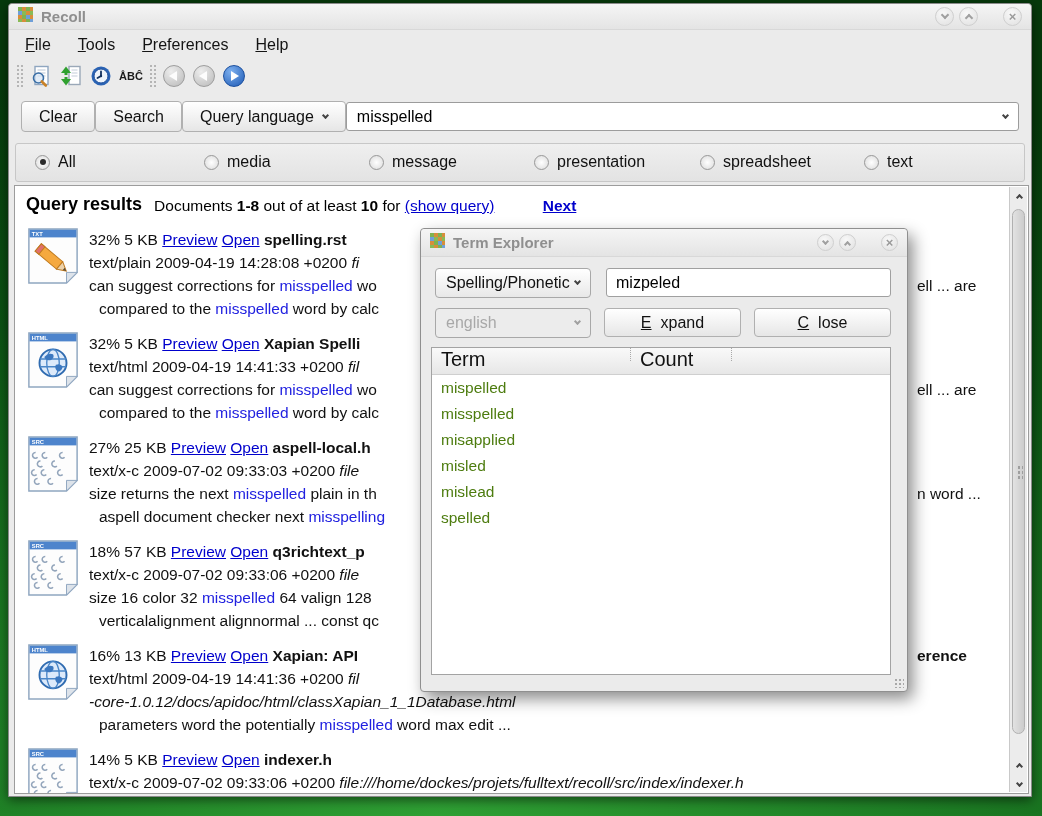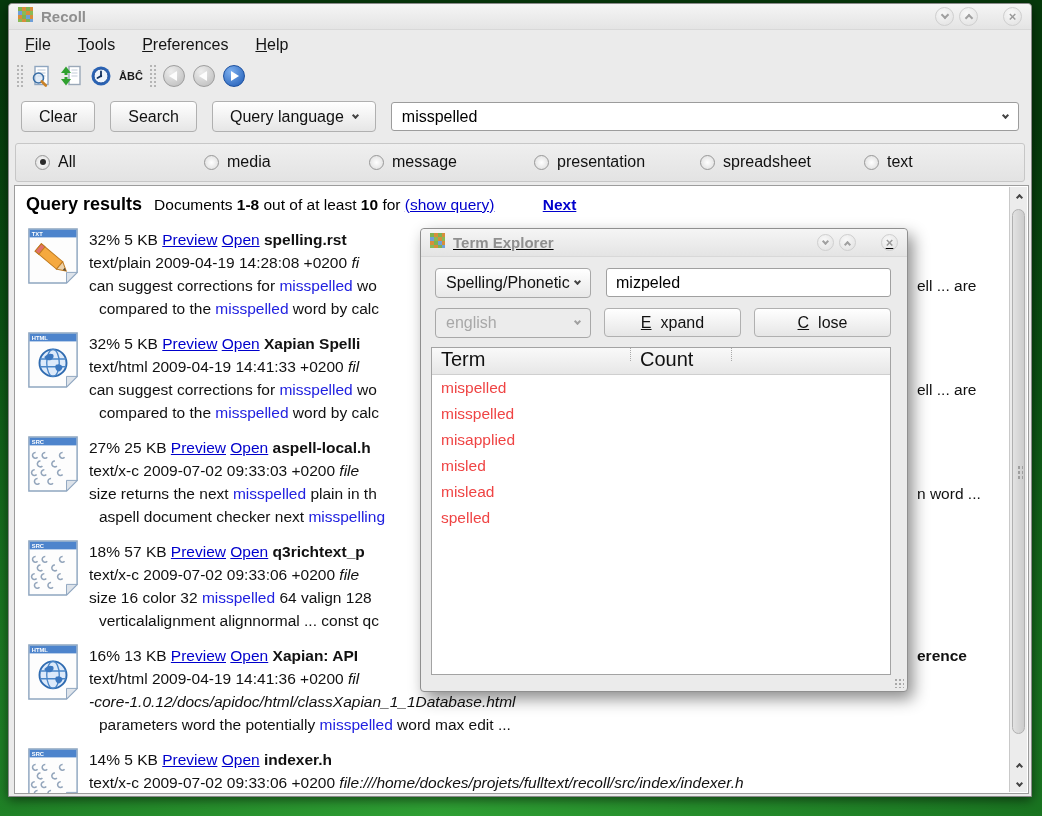--- a/index.html
+++ b/index.html
@@ -45,21 +45,21 @@
   .tool { width:30px; height:28px; display:flex; align-items:center; justify-content:center; }
   .abc-glyph { font-size:11px; font-weight:bold; color:#1a1a1a; letter-spacing:0; }
   .navbtn { width:22px; height:22px; border-radius:50%; margin:0 4px;
     display:flex; align-items:center; justify-content:center; border:1px solid #9d9d9d;
     background:radial-gradient(circle at 35% 28%, #ededed, #b9b9b9); }
   .navbtn.active { border-color:#1b4f9e; background:radial-gradient(circle at 35% 28%, #7db0ef, #1d59b4); }
   .arr-l { width:0; height:0; border-top:5px solid transparent; border-bottom:5px solid transparent; border-right:8px solid #fdfdfd; margin-right:2px; }
   .arr-r { width:0; height:0; border-top:5px solid transparent; border-bottom:5px solid transparent; border-left:8px solid #ffffff; margin-left:2px; }
 
   
-  .searchrow { display:flex; align-items:center; padding:7px 12px 9px; gap:15px; }
+  .searchrow { display:flex; align-items:center; padding:7px 12px 9px; }
   .btn {
     height:31px; padding:0 17px; font-size:16px; color:#111;
     background:linear-gradient(#ffffff,#e6e6e6); border:1px solid #b0b0b0; border-radius:4px;
     display:inline-flex; align-items:center; justify-content:center; gap:9px;
   }
   .combo {
     flex:1; height:29px; background:#fff; border:1px solid #9c9c9c; border-radius:3px;
     display:flex; align-items:center; padding:0 10px; gap:8px;
   }
   .combo input { flex:1; border:none; outline:none; font-size:16px; font-family:inherit; background:transparent; color:#000; }
@@ -68,21 +68,21 @@
   .filterband { margin:2px 6px 0; height:39px; position:relative;
     background:linear-gradient(#efefef,#e3e3e3); border:1px solid #c7c7c7; border-radius:3px; }
   .radio-opt { position:absolute; top:9px; display:flex; align-items:center; gap:8px; font-size:16px; color:#111; }
   .radio { width:15px; height:15px; border-radius:50%; border:1px solid #989898;
     background:radial-gradient(#ffffff,#dadada); display:flex; align-items:center; justify-content:center; }
   .radio.sel::after { content:""; width:6px; height:6px; border-radius:50%; background:#2b2b2b; }
 
   
   .resultspanel { position:absolute; left:5px; right:2px; top:181px; bottom:2px;
     background:#fff; border:1px solid #9c9c9c; overflow:hidden; }
-  .results-header { position:absolute; left:11px; top:8px; display:flex; align-items:center; gap:12px; white-space:nowrap; }
+  .results-header { position:absolute; left:11px; top:8px; display:flex; align-items:flex-end; gap:12px; white-space:nowrap; }
   .qr-title { font-size:18px; font-weight:bold; color:#000; }
   .qr-summary { font-size:15.5px; }
   .result-row { position:absolute; left:11px; right:24px; display:flex; gap:9px; }
   .result-icon { width:54px; height:56px; flex:none; }
   .result-lines { flex:1; position:relative; font-size:15.5px; color:#111; }
   .result-line { height:23px; line-height:23px; white-space:nowrap; position:relative; }
   .indent { padding-left:10px; }
   .line-right { position:absolute; left:828px; top:0; }
   .sg-b { font-weight:bold; }
   .sg-i { font-style:italic; }
@@ -95,39 +95,39 @@
   .vs-btn { position:absolute; left:2px; width:14px; height:14px; display:flex; align-items:center; justify-content:center; }
   .vs-thumb { position:absolute; left:2px; right:2px; top:22px; bottom:58px;
     background:linear-gradient(90deg,#e2e2e2,#cccccc); border:1px solid #b0b0b0; border-radius:7px; }
   .vs-thumb::after { content:""; position:absolute; left:4px; top:50%; width:6px; height:14px; margin-top:-7px;
     background-image:radial-gradient(#9e9e9e 1px, transparent 1.2px); background-size:4px 5px; }
 
   
   .dialog { position:absolute; left:420px; top:228px; width:488px; height:464px;
     background:#ebebeb; border:1px solid #8f8f8f; border-radius:4px;
     box-shadow:5px 7px 16px rgba(0,0,0,.45); z-index:20; }
-  .dialog .titlebar { height:28px;text-decoration:underline; }
+  .dialog .titlebar { height:28px; }
   .dlg-row1 { position:absolute; top:39px; left:14px; right:16px; display:flex; gap:15px; }
   .dlg-row2 { position:absolute; top:79px; left:14px; right:16px; display:flex; gap:13px; }
   .select { height:30px; width:156px; flex:none; font-size:16px; color:#111;
     background:linear-gradient(#ffffff,#e8e8e8); border:1px solid #a8a8a8; border-radius:4px;
     display:flex; align-items:center; padding:0 10px; }
   .select .lbl { flex:1; }
   .select.disabled { color:#a8a8a8; background:#ececec; }
   .dlg-input { flex:1; height:29px; background:#fff; border:1px solid #a0a0a0; border-radius:3px;
     font-size:16px; font-family:inherit; padding:0 9px; outline:none; }
   .dlg-btn { flex:1; height:29px; }
   .dlg-list { position:absolute; top:118px; left:10px; right:16px; bottom:16px;
     background:#fff; border:1px solid #a3a3a3; overflow:hidden; }
   .dlg-list-header { height:27px; background:linear-gradient(#f9f9f9,#e7e7e7); border-bottom:1px solid #cfcfcf;
     display:flex; font-size:20px; color:#111; }
   .th-term { width:198px; padding-left:9px; }
   .th-count { width:100px; padding-left:9px; }
   .th-sep { width:0; height:13px; border-left:1px dotted #a9a9a9; }
-  .term-row { height:26px; line-height:26px; display:flex; font-size:15.5px; color:#ef4444; }
+  .term-row { height:26px; line-height:26px; display:flex; font-size:15.5px; color:#4d7c0f; }
   .term-cell { width:198px; padding-left:9px; }
   .count-cell { width:100px; padding-left:9px; }
   .grip { position:absolute; right:3px; bottom:3px; width:10px; height:10px;
     background-image:radial-gradient(#a8a8a8 1px, transparent 1.2px); background-size:4px 4px; }
 </style>
 </head>
 <body>
 
 <div class="window">
 

